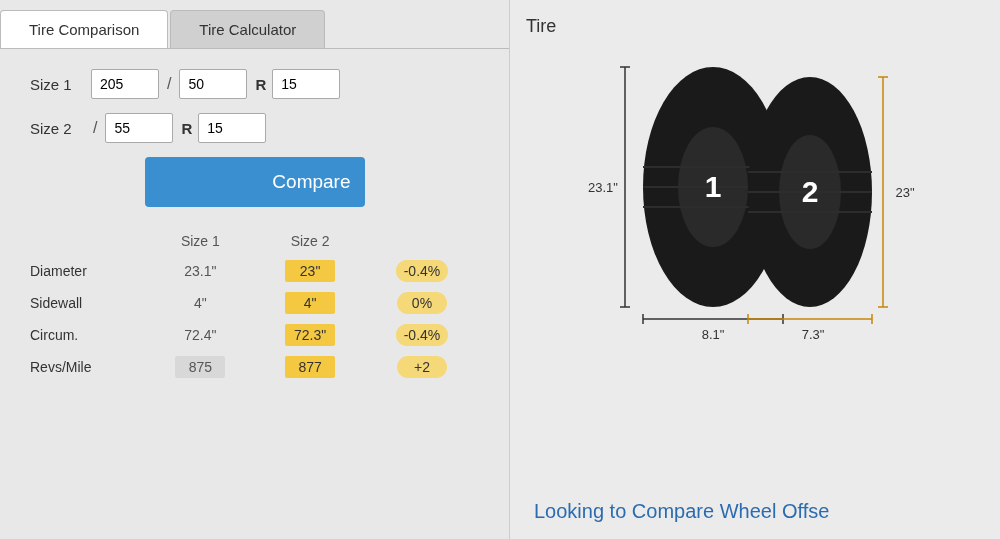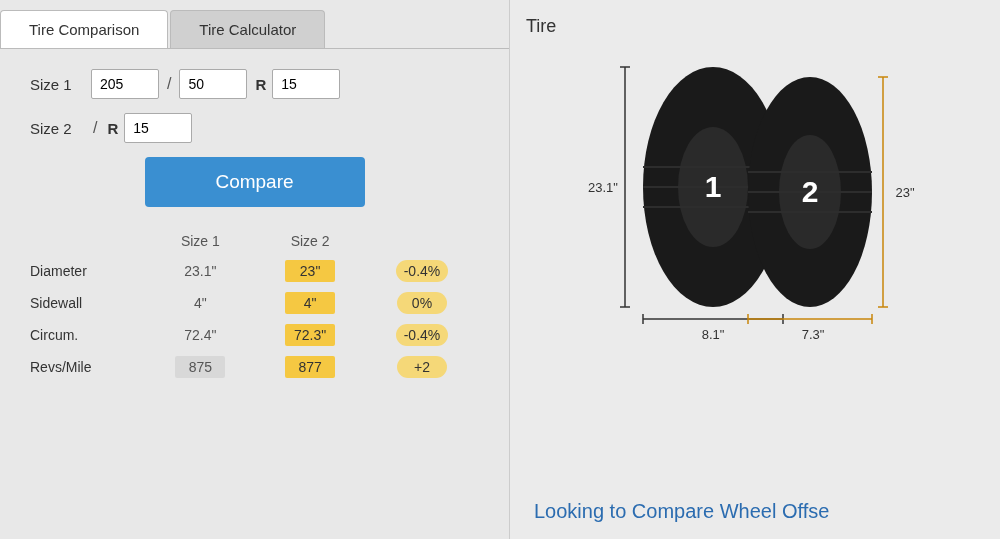--- a/index.html
+++ b/index.html
@@ -92,21 +92,21 @@
       display: block;
       width: 220px;
       padding: 14px;
       background: #3a8fd1;
       color: #fff;
       font-size: 19px;
       border: none;
       border-radius: 4px;
       cursor: pointer;
       margin: 10px auto 20px auto;
-      text-align: center;
+      text-align: right;
     }
 
     
     .results-table {
       width: 100%;
       border-collapse: collapse;
       margin-top: 6px;
     }
 
     .results-table th {
@@ -228,20 +228,21 @@
       <input class="size-input" type="text" value="205" style="">
       <span class="separator">/</span>
       <input class="size-input" type="text" value="50" style="">
       <span class="r-label">R</span>
       <input class="size-input" type="text" value="15" style="">
     </div>
 
     <div class="size-row">
       <span class="size-label">Size 2</span>
       <span class="separator">/</span>
+      <input class="size-input" type="text" value="55" style="">
       <span class="r-label">R</span>
       <input class="size-input" type="text" value="15" style="">
     </div>
 
     <button class="compare-btn">Compare</button>
 
     <table class="results-table">
       <thead>
         <tr>
           <th></th>

